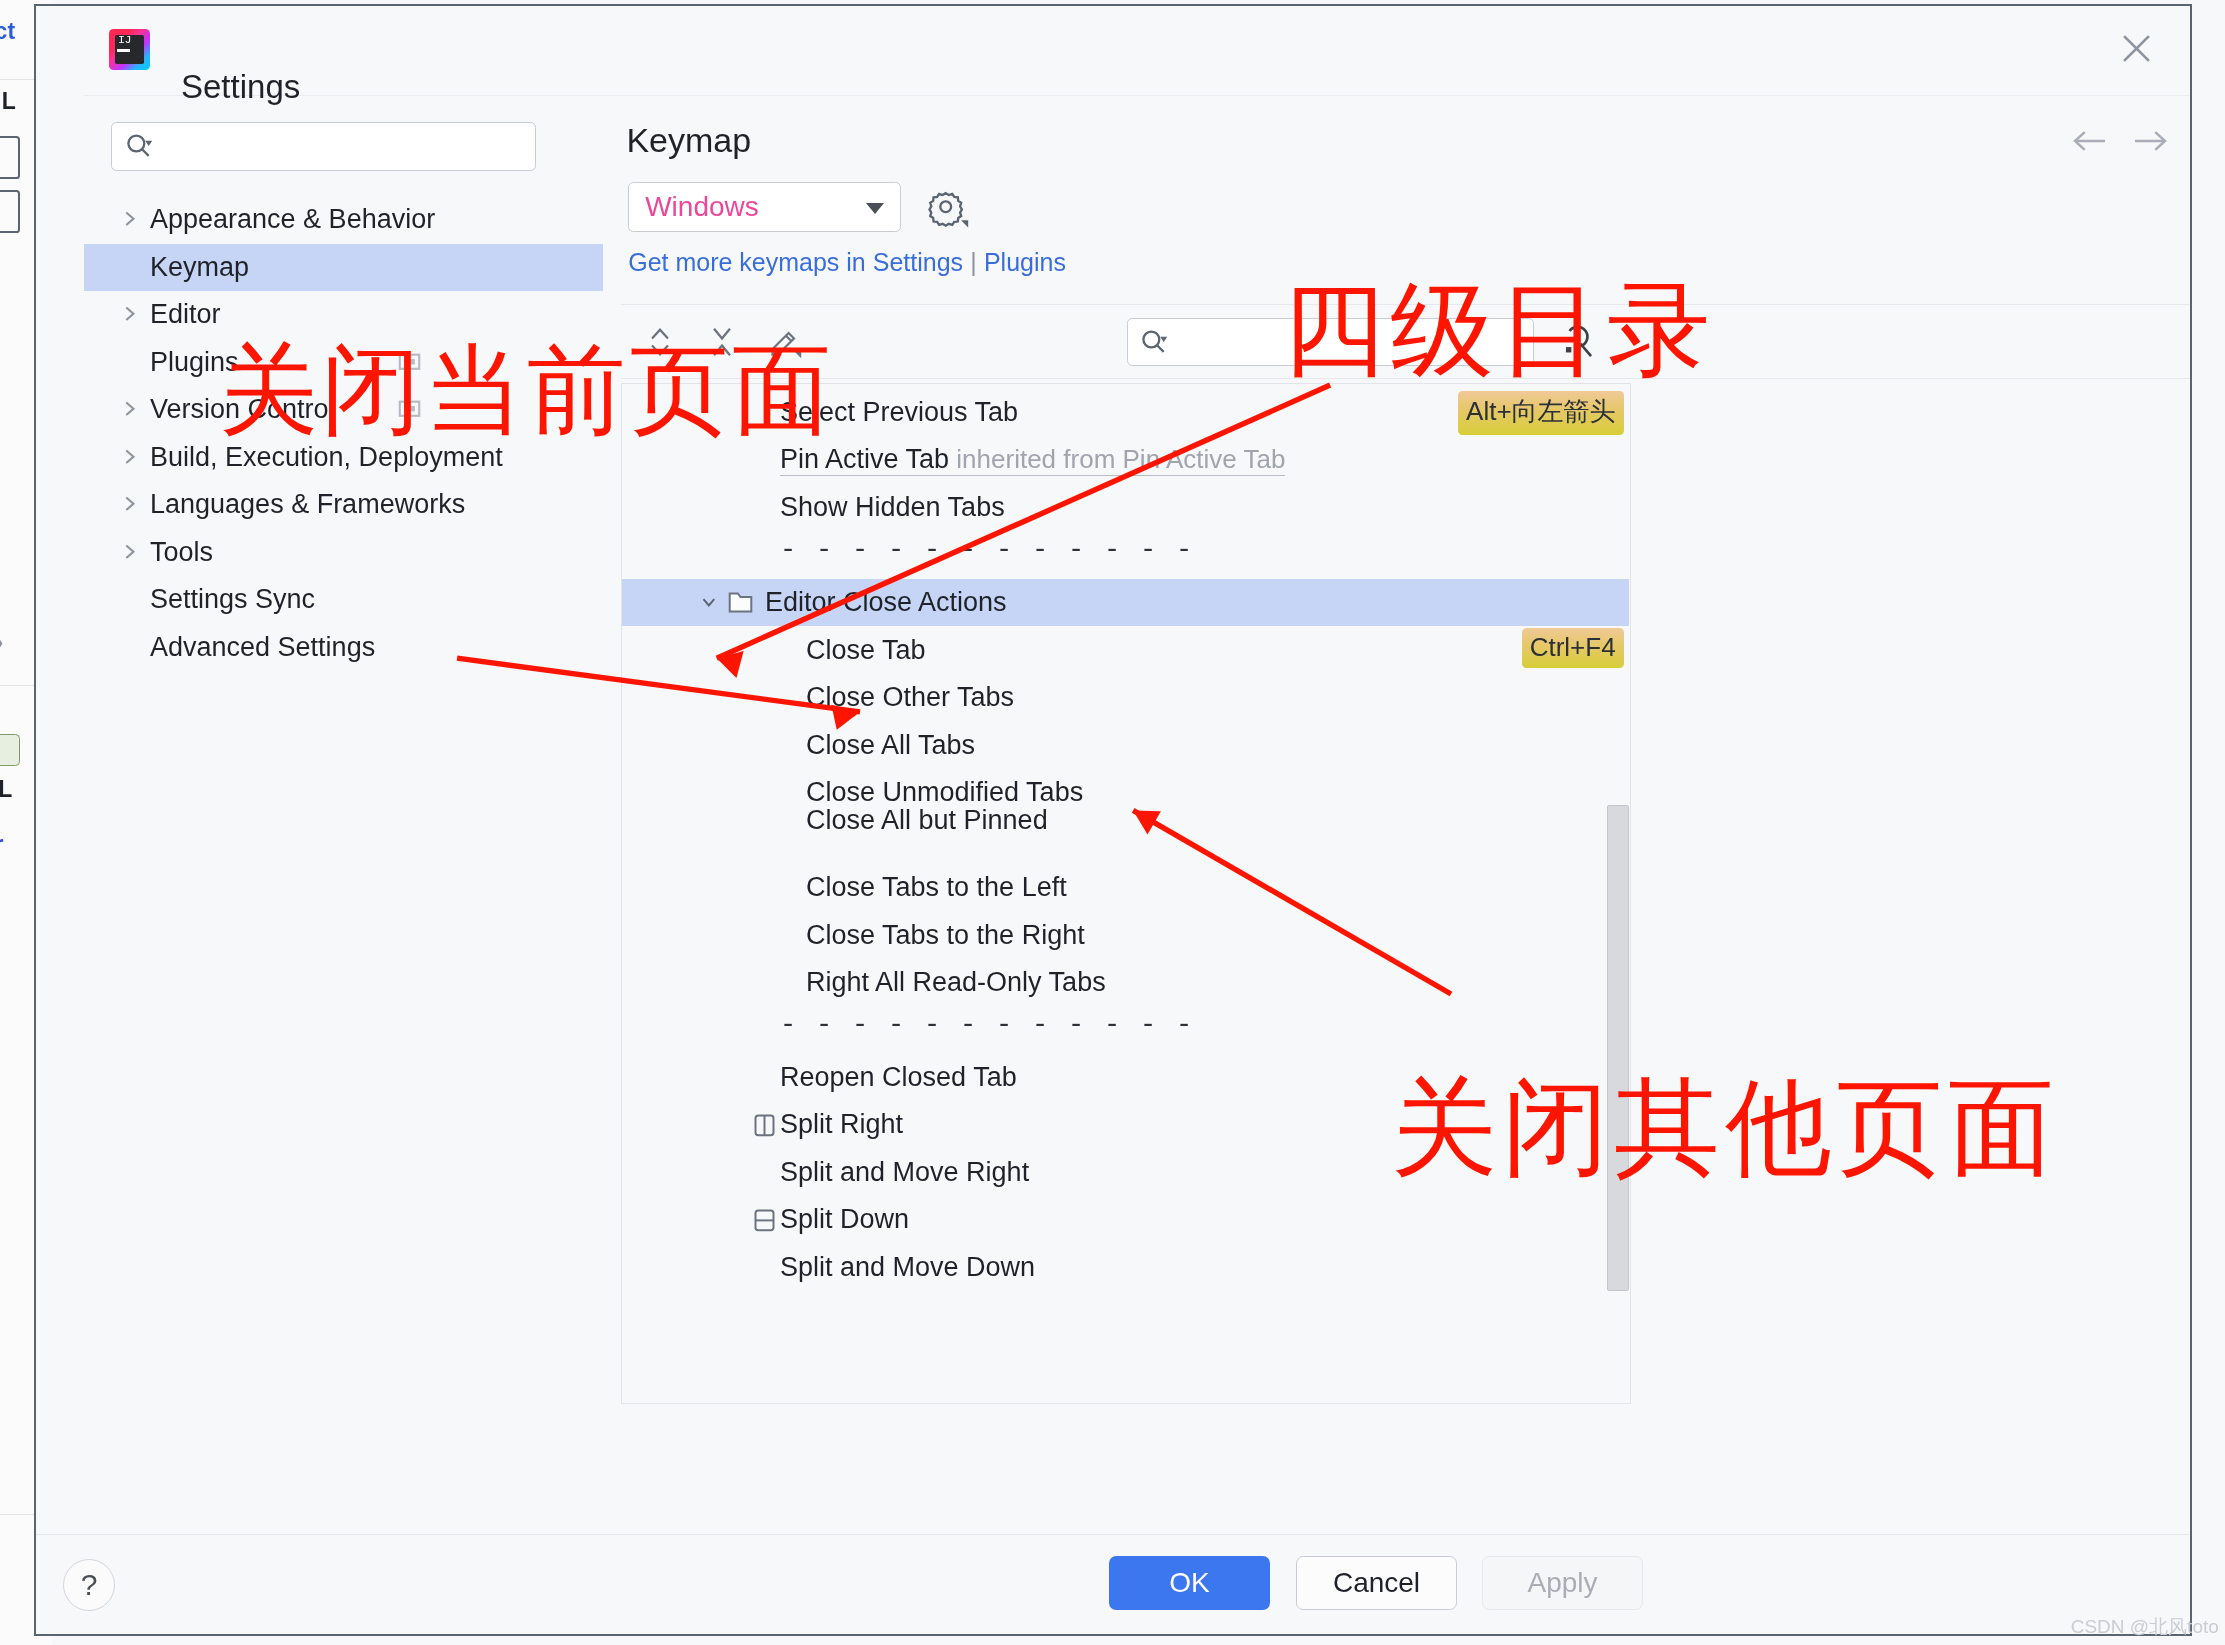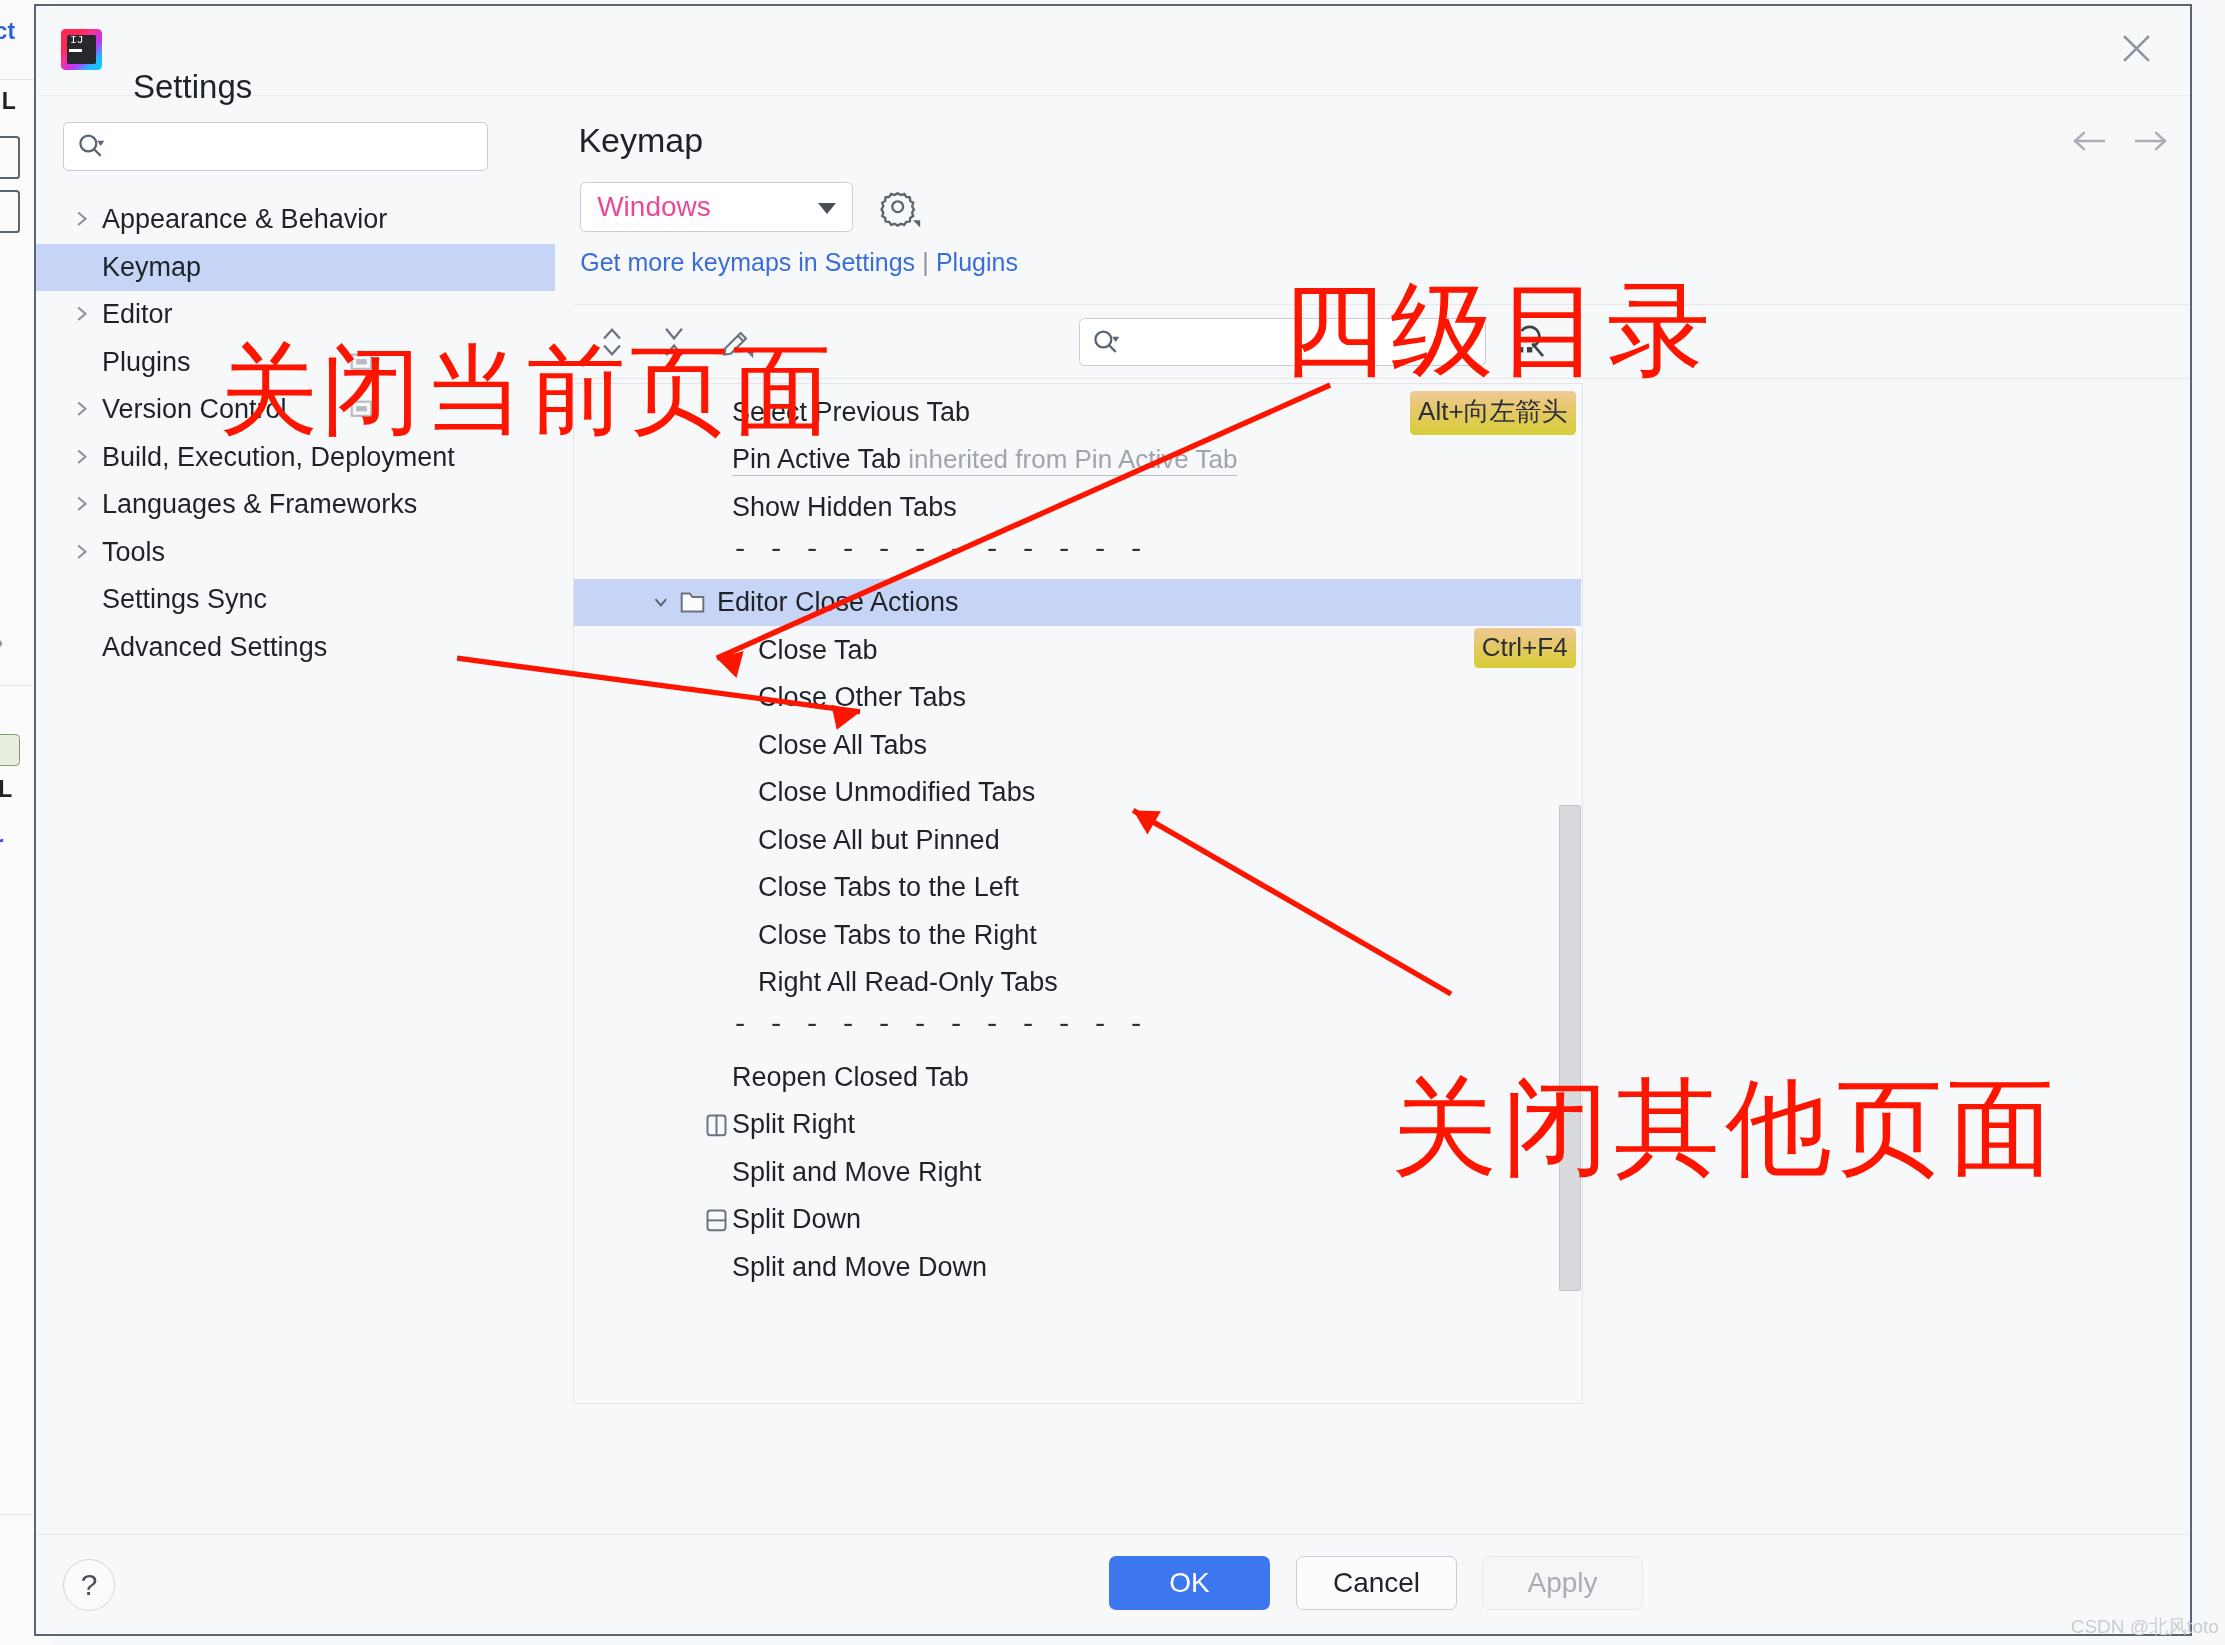--- a/index.html
+++ b/index.html
@@ -31,20 +31,21 @@
   #settings-dialog {
     position: absolute;
     left: 34px;
     top: 3.6px;
     width: 2158px;
     height: 1632px;
     background: #f7f8fa;
     border: 2.7px solid #5b6572;
     box-sizing: border-box;
     overflow: hidden;
+    padding-left: 48px;
   }
 
   
   #title-bar {
     position: relative;
     height: 90px;
     box-sizing: border-box;
     border-bottom: 1.8px solid #ebecef;
     background: #f7f8fa;
   }
@@ -569,21 +570,21 @@
             </div>
             <div class="sc-row" style="top: 290px;">
               <span class="sc-label" style="left: 184px;">Close Other Tabs</span>
             </div>
             <div class="sc-row" style="top: 338px;">
               <span class="sc-label" style="left: 184px;">Close All Tabs</span>
             </div>
             <div class="sc-row" style="top: 385px;">
               <span class="sc-label" style="left: 184px;">Close Unmodified Tabs</span>
             </div>
-            <div class="sc-row" style="top: 433px;">
+            <div class="sc-row" style="top: 413px;">
               <span class="sc-label" style="left: 184px;">Close All but Pinned</span>
             </div>
             <div class="sc-row" style="top: 480px;">
               <span class="sc-label" style="left: 184px;">Close Tabs to the Left</span>
             </div>
             <div class="sc-row" style="top: 528px;">
               <span class="sc-label" style="left: 184px;">Close Tabs to the Right</span>
             </div>
             <div class="sc-row" style="top: 575px;">
               <span class="sc-label" style="left: 184px;">Right All Read-Only Tabs</span>

